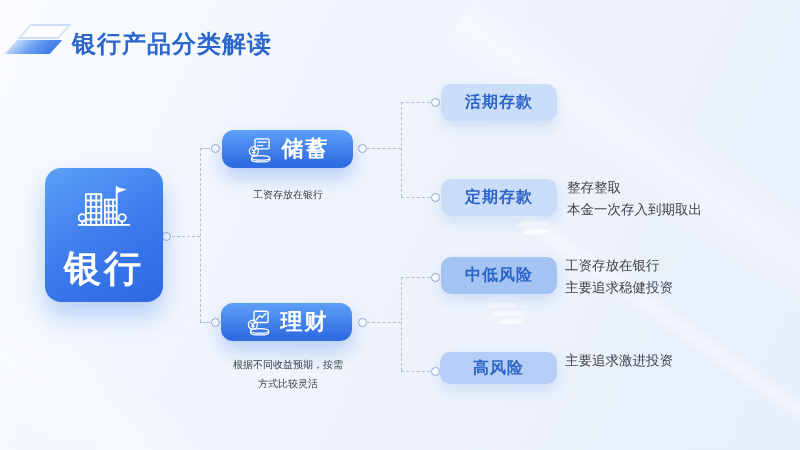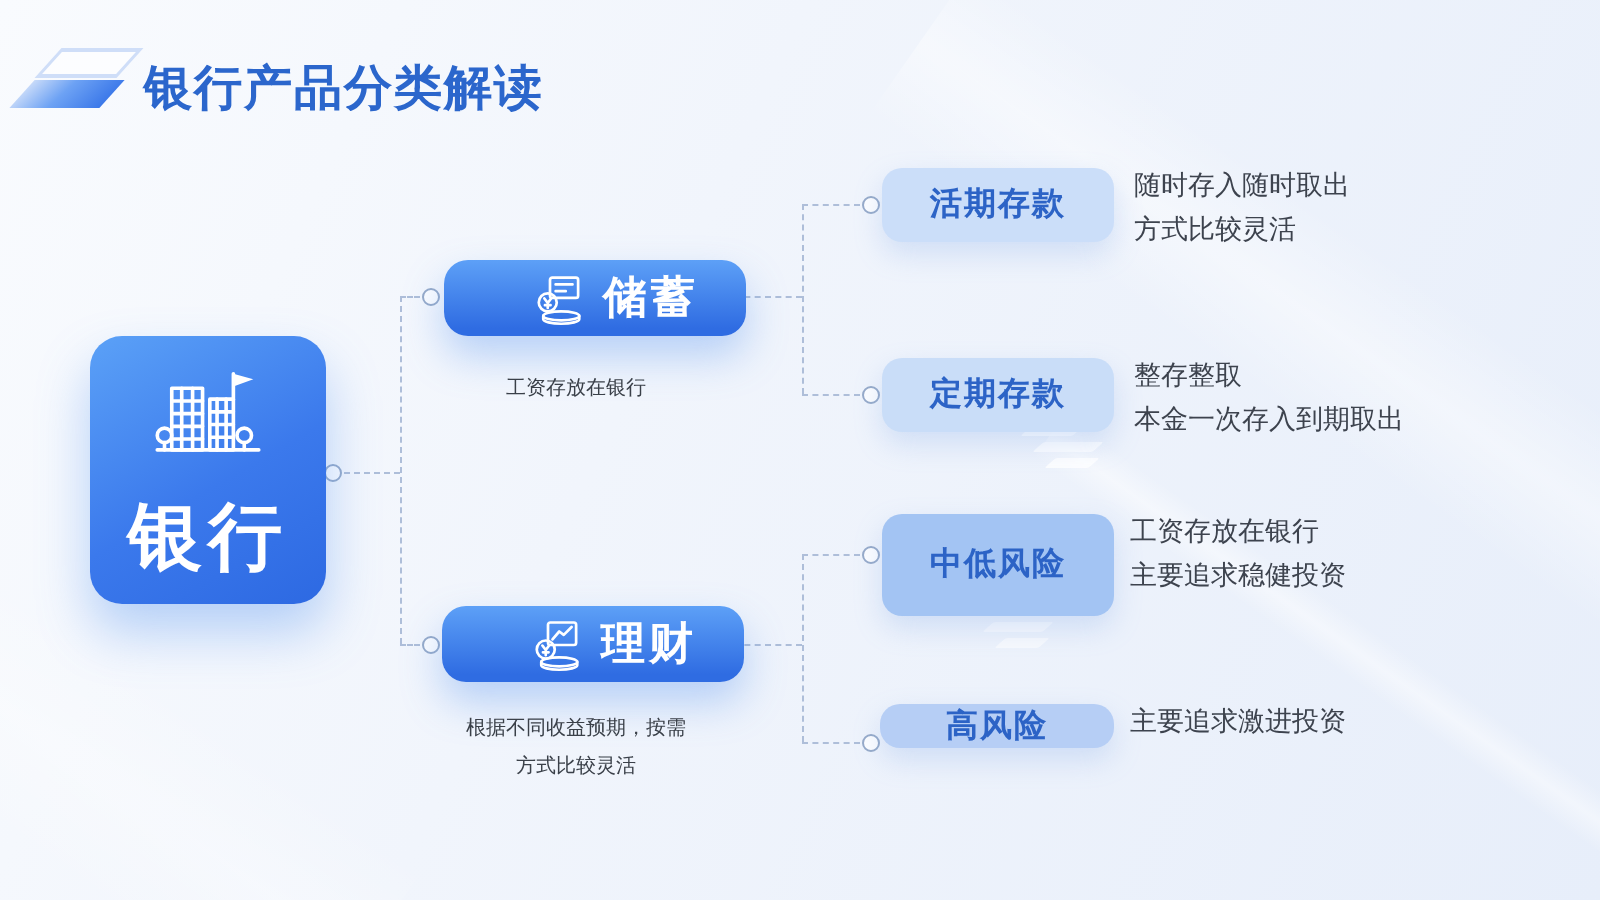--- a/index.html
+++ b/index.html
@@ -36,41 +36,41 @@
     box-shadow:0 14px 26px rgba(86,148,240,.40);
     display:flex; flex-direction:column; align-items:center; justify-content:center; gap:10px;
   }
   .root-node .label { color:#fff; font-size:37px; font-weight:bold; letter-spacing:3px; }
 
   
   .pill {
     position:absolute; width:131px; height:38px; border-radius:12px;
     background:linear-gradient(180deg,#5da0f7 0%, #2f6ce2 90%);
     box-shadow:0 10px 20px rgba(86,148,240,.38);
-    display:flex; align-items:center; justify-content:center; gap:9px;padding-left:20px;
+    display:flex; align-items:center; justify-content:center; gap:9px;
   }
   .pill .label { color:#fff; font-size:22px; font-weight:bold; letter-spacing:2px; }
   .pill.savings { left:222px; top:130px; }
   .pill.wealth  { left:221px; top:303px; }
 
   .branch-note { position:absolute; left:198px; width:180px; text-align:center; font-size:10px; line-height:19px; color:#3a4049; }
   .branch-note.savings { top:185px; }
   .branch-note.wealth  { top:355px; }
 
   
   .leaf {
     position:absolute; width:116px; height:37px; border-radius:10px;
     display:flex; align-items:center; justify-content:center;
     font-size:16px; font-weight:600; color:#2c63c6; letter-spacing:1px;
     box-shadow:0 6px 14px rgba(130,170,235,.28);
   }
   .leaf.demand { left:441px; top:84px;  background:#cbdef9; }
   .leaf.time   { left:441px; top:179px; background:#c9ddf8; }
-  .leaf.medlow { left:441px; top:257px; height:51px; background:#a3c4f3;text-align:right; }
-  .leaf.high   { left:440px; top:352px; height:22px; width:117px; background:#b6cef5; }
+  .leaf.medlow { left:441px; top:257px; height:37px; background:#a3c4f3;text-align:right; }
+  .leaf.high   { left:440px; top:352px; height:32px; width:117px; background:#b6cef5; }
 
   .leaf-desc { position:absolute; font-size:13.5px; line-height:22px; color:#3d434e; }
   .leaf-desc.d1 { left:567px; top:82px; }
   .leaf-desc.d2 { left:567px; top:177px; }
   .leaf-desc.d3 { left:565px; top:255px; }
   .leaf-desc.d4 { left:565px; top:350px; }
 
   .icon-svg { display:block; }
 </style>
 </head>
@@ -164,24 +164,20 @@
       <path d="M10 39 v3 a16 4 0 0 0 32 0 v-3"></path>
     </svg>
     <div class="label">理财</div>
   </div>
   <div class="branch-note wealth">
     <div>根据不同收益预期，按需</div>
     <div>方式比较灵活</div>
   </div>
 
   <div class="leaf demand">活期存款</div>
-  <div class="leaf-desc d1">
-    <div>随时存入随时取出</div>
-    <div>方式比较灵活</div>
-  </div>
 
   <div class="leaf time">定期存款</div>
   <div class="leaf-desc d2">
     <div>整存整取</div>
     <div>本金一次存入到期取出</div>
   </div>
 
   <div class="leaf medlow">中低风险</div>
   <div class="leaf-desc d3">
     <div>工资存放在银行</div>

